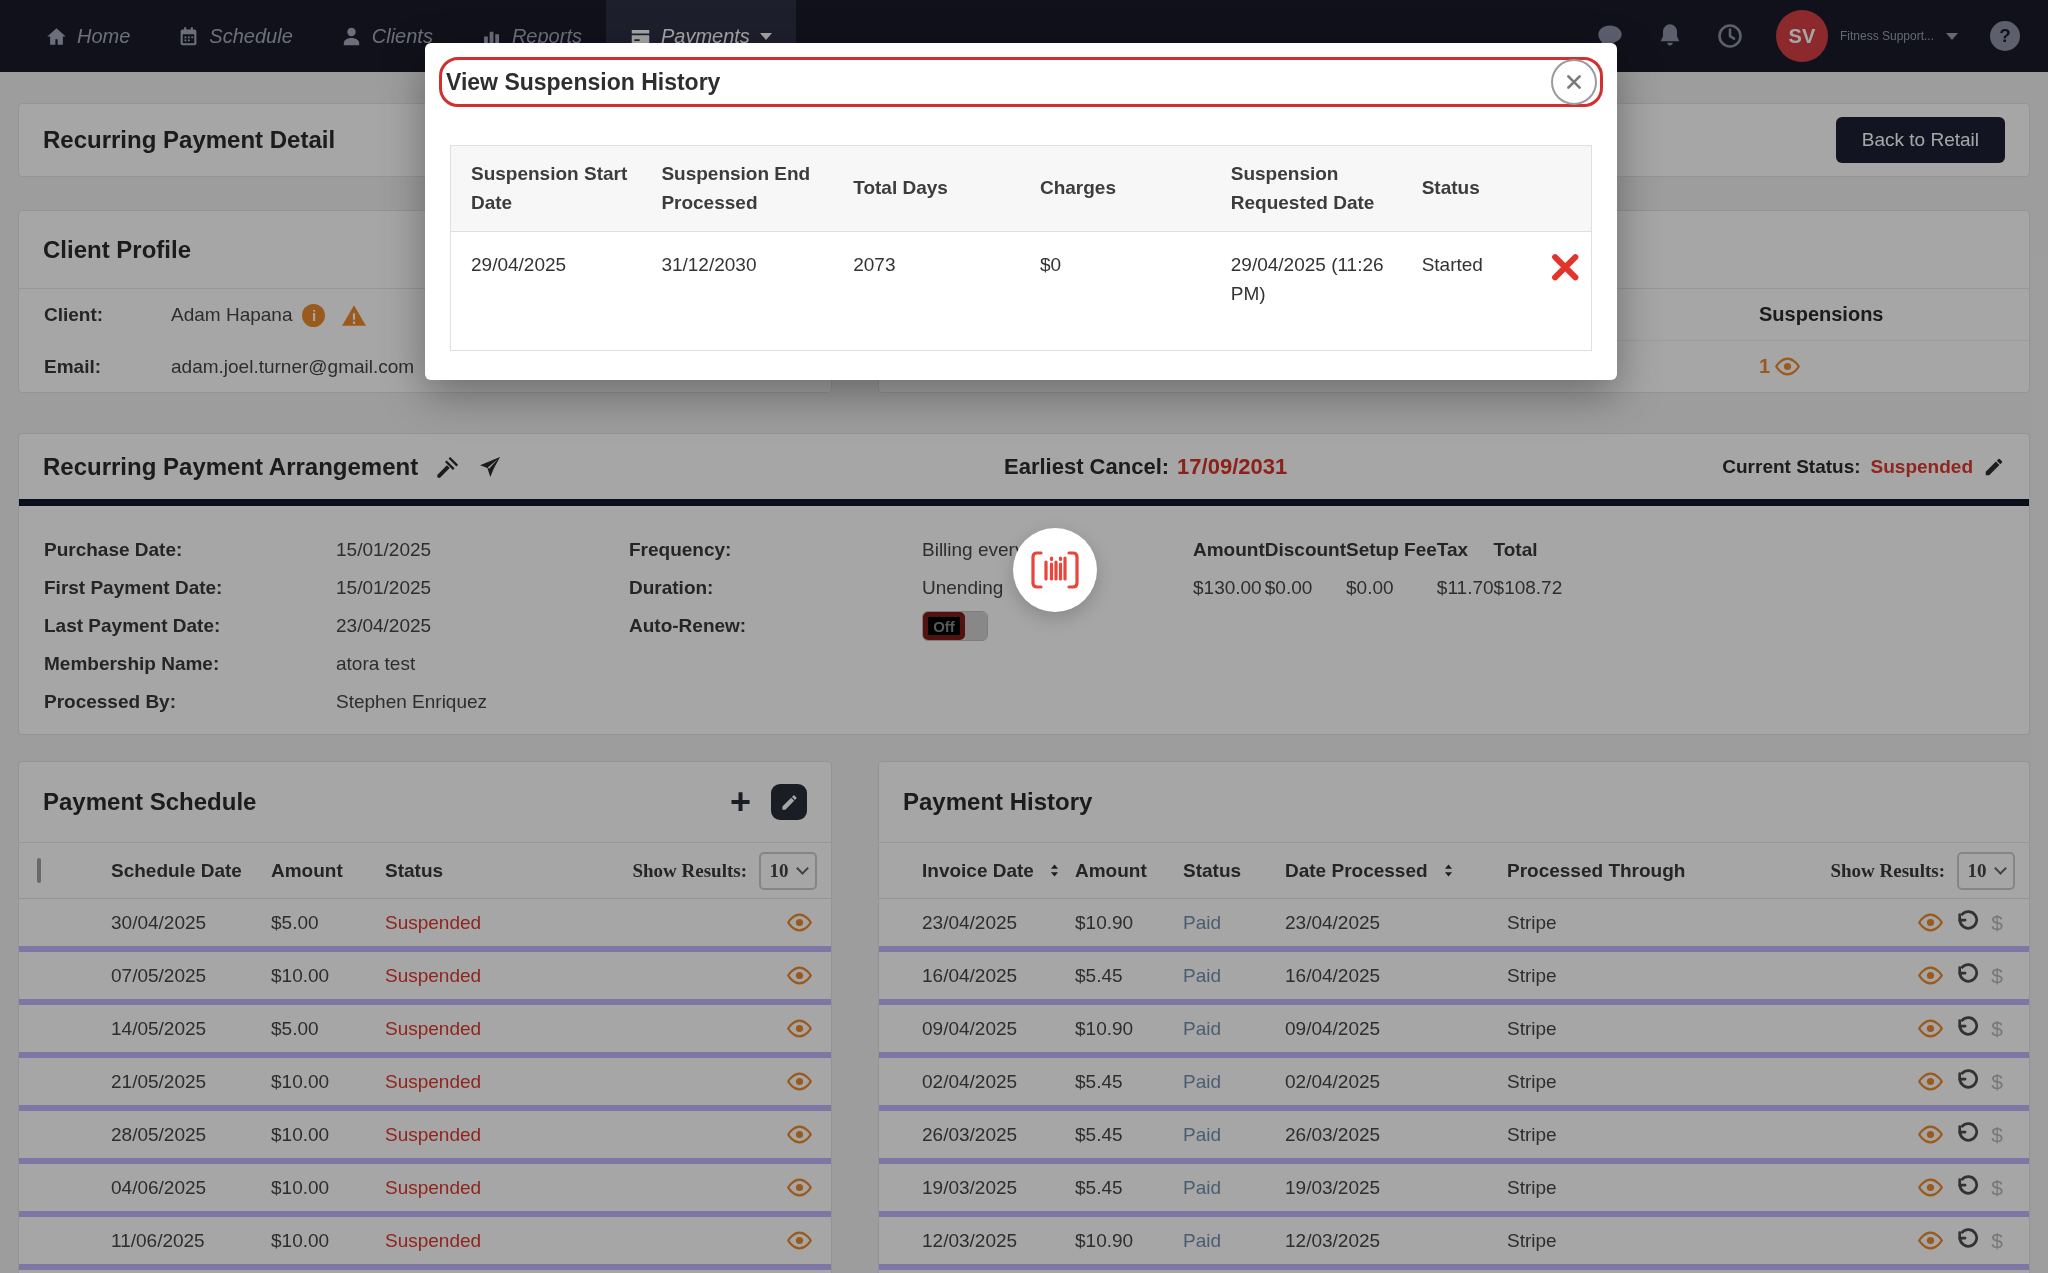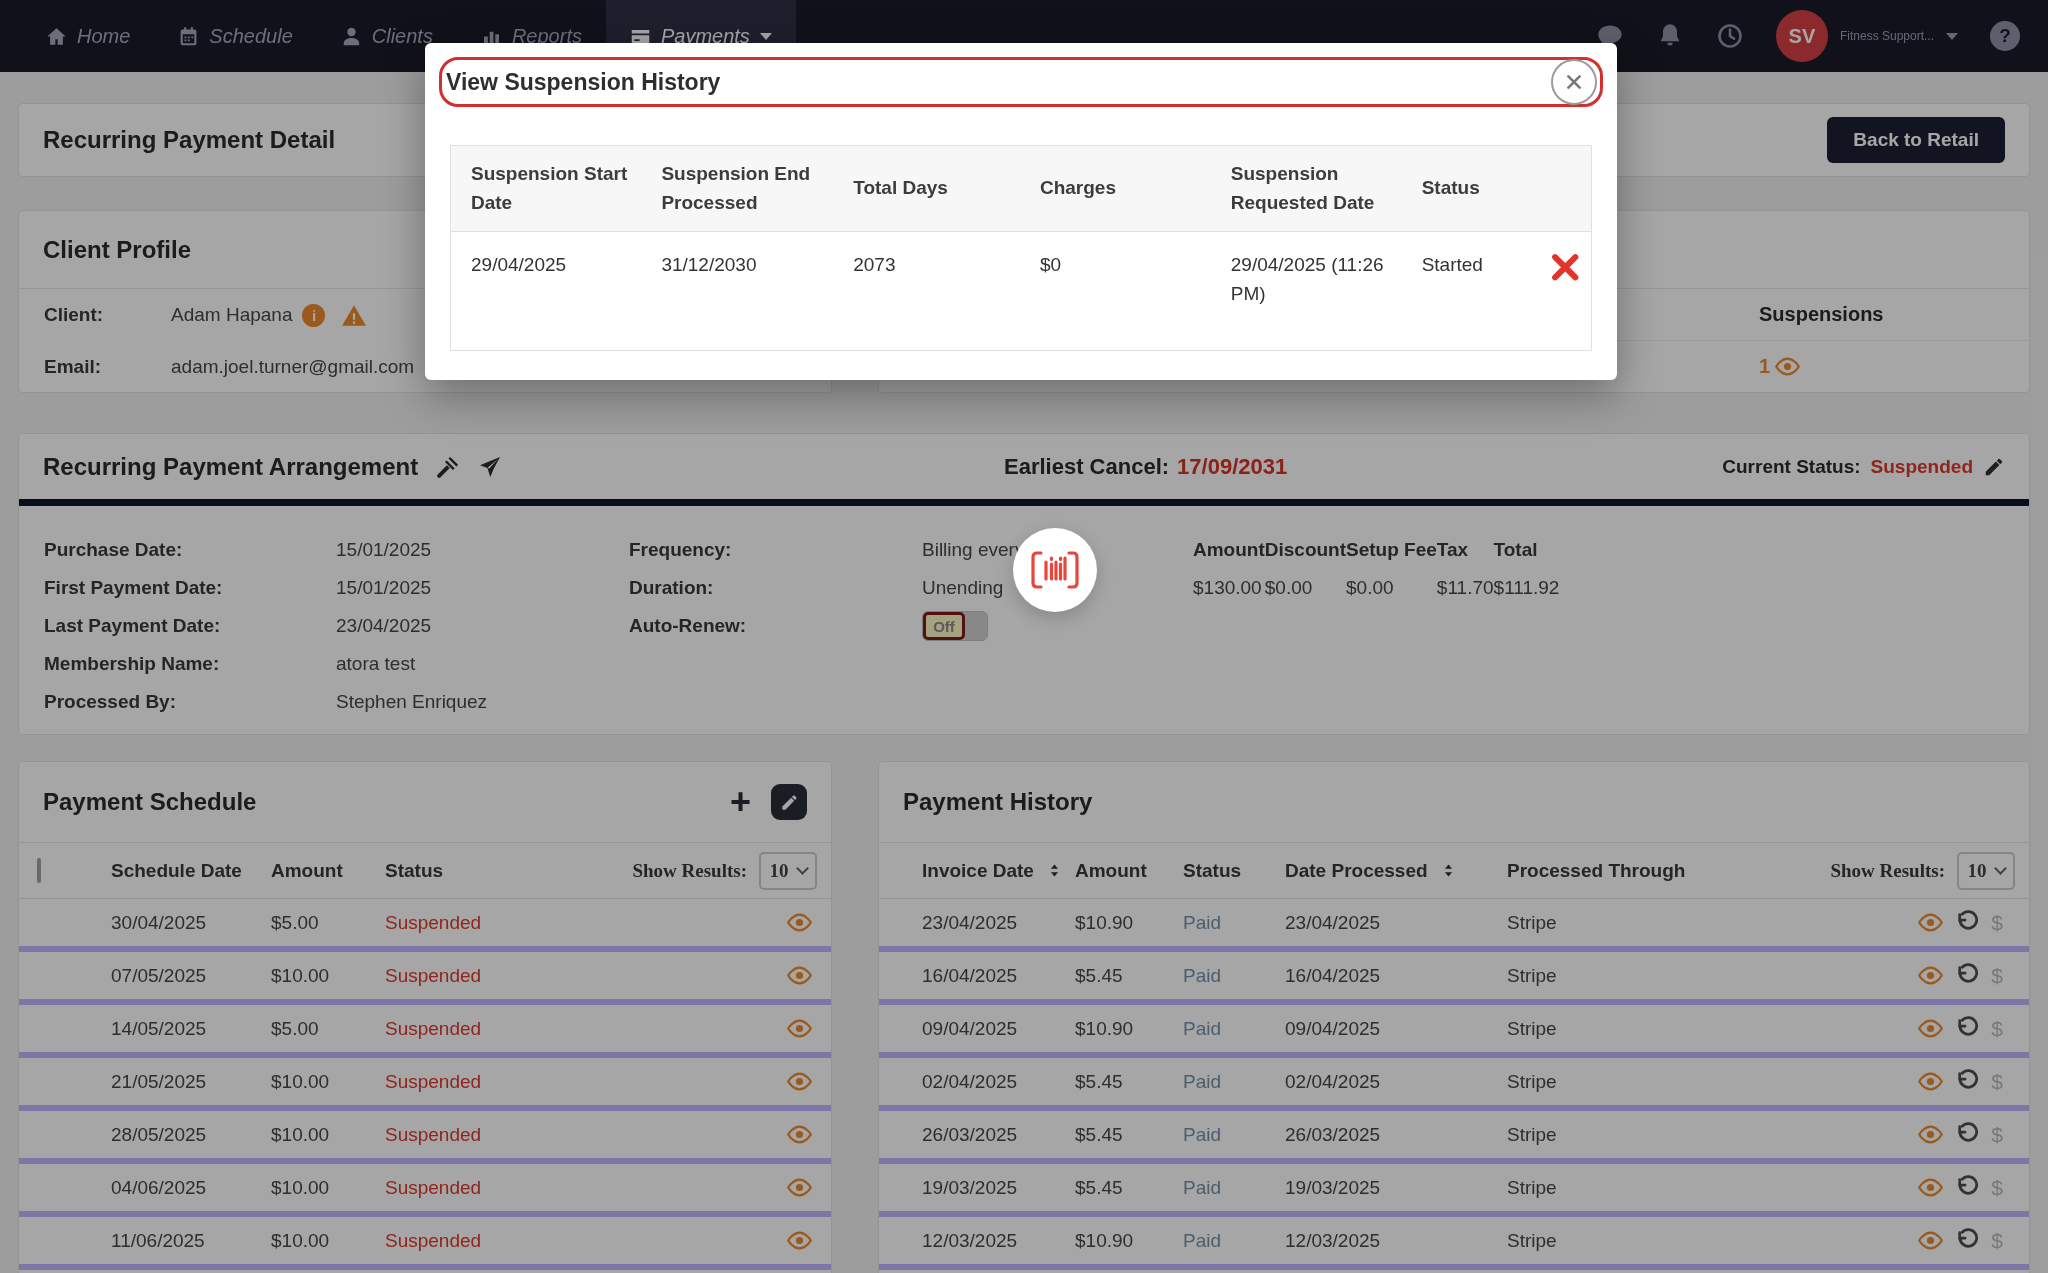--- a/index.html
+++ b/index.html
@@ -28,21 +28,21 @@
   .account{display:flex;align-items:center;gap:12px;cursor:pointer;}
   .account-name{font-size:12px;color:#9aa0b5;}
   .help-btn{width:30px;height:30px;border-radius:50%;background:#8f93a8;color:#191b29;
             font-weight:700;font-size:19px;display:flex;align-items:center;justify-content:center;cursor:pointer;}
   
   .card{position:absolute;background:#fff;border:1px solid var(--border);border-radius:4px;}
   .card-title-bar{left:18px;top:103px;width:2012px;height:74px;display:flex;align-items:center;
                   justify-content:space-between;padding:0 24px;}
   .page-title{font-size:24px;font-weight:700;}
   .btn-dark{background:var(--navy);color:#fff;border:none;border-radius:6px;height:46px;
-            padding:0 26px;font-size:19px;font-family:inherit;cursor:pointer;font-weight:bold;}
+            padding:0 26px;font-size:19px;font-family:inherit;cursor:pointer;}
   .card-h{height:78px;display:flex;align-items:center;padding:0 24px;border-bottom:1px solid #e8e8e8;
           font-size:24px;font-weight:700;}
   
   .card-client{left:18px;top:210px;width:814px;height:183px;}
   .cp-row{height:52px;display:flex;align-items:center;padding-left:25px;font-size:19px;}
   .cp-lab{width:127px;font-weight:700;color:var(--lab);}
   .cp-val{color:var(--val);}
   .info-dot{width:23px;height:23px;border-radius:50%;background:var(--orange);color:#fff;
             font-weight:700;font-size:15px;display:inline-flex;align-items:center;justify-content:center;
             margin-left:10px;cursor:pointer;}
@@ -73,21 +73,21 @@
   .frow{display:flex;align-items:center;height:38px;}
   .flab{font-weight:700;color:var(--lab);}
   .fg-left .flab{width:292px;}
   .fg-mid .flab{width:293px;}
   .fval{color:var(--val);}
   .fa{position:absolute;left:1174px;top:25px;display:flex;font-size:19px;}
   .amt-col .amt-h{height:38px;display:flex;align-items:center;font-weight:700;color:var(--lab);}
   .amt-col .amt-v{height:38px;display:flex;align-items:center;color:var(--val);}
   .toggle{width:66px;height:30px;background:#e4e4e4;border:1px solid #c2c2c2;border-radius:6px;
           display:flex;align-items:center;cursor:pointer;}
-  .toggle .off-lab{width:42px;height:28px;background:#fef9c3;border:3px solid #7f1d1d;border-radius:5px;
+  .toggle .off-lab{width:42px;height:28px;background:#000000;border:5px solid #7f1d1d;border-radius:5px;
           display:flex;align-items:center;justify-content:center;font-size:15px;font-weight:700;color:#8a8a8a;}
   .toggle .knob{flex:1;height:100%;background:#d2d2d2;border-radius:0 5px 5px 0;}
   
   .card-ps{left:18px;top:761px;width:814px;height:560px;}
   .list-h{height:81px;display:flex;align-items:center;padding:0 24px;border-bottom:1px solid #e8e8e8;
           font-size:24px;font-weight:700;}
   .hdr-icons{margin-left:auto;display:flex;align-items:center;gap:20px;}
   .plus{font-size:36px;font-weight:700;color:#2a2d3a;line-height:1;cursor:pointer;}
   .edit-btn{width:36px;height:36px;border-radius:9px;background:#2a2d3a;display:flex;align-items:center;
             justify-content:center;cursor:pointer;}
@@ -340,21 +340,21 @@
           <div class="amt-v">$0.00</div>
         </div>
 
         <div class="amt-col">
           <div class="amt-h">Tax</div>
           <div class="amt-v">$11.70</div>
         </div>
 
         <div class="amt-col">
           <div class="amt-h">Total</div>
-          <div class="amt-v">$111.92</div>
+          <div class="amt-v">$108.72</div>
         </div>
       </div>
   </div>
 </div>
 
 <div class="card card-ps">
   <div class="list-h">
     <span>Payment Schedule</span>
     <span class="hdr-icons">
       <span class="plus">+</span>

